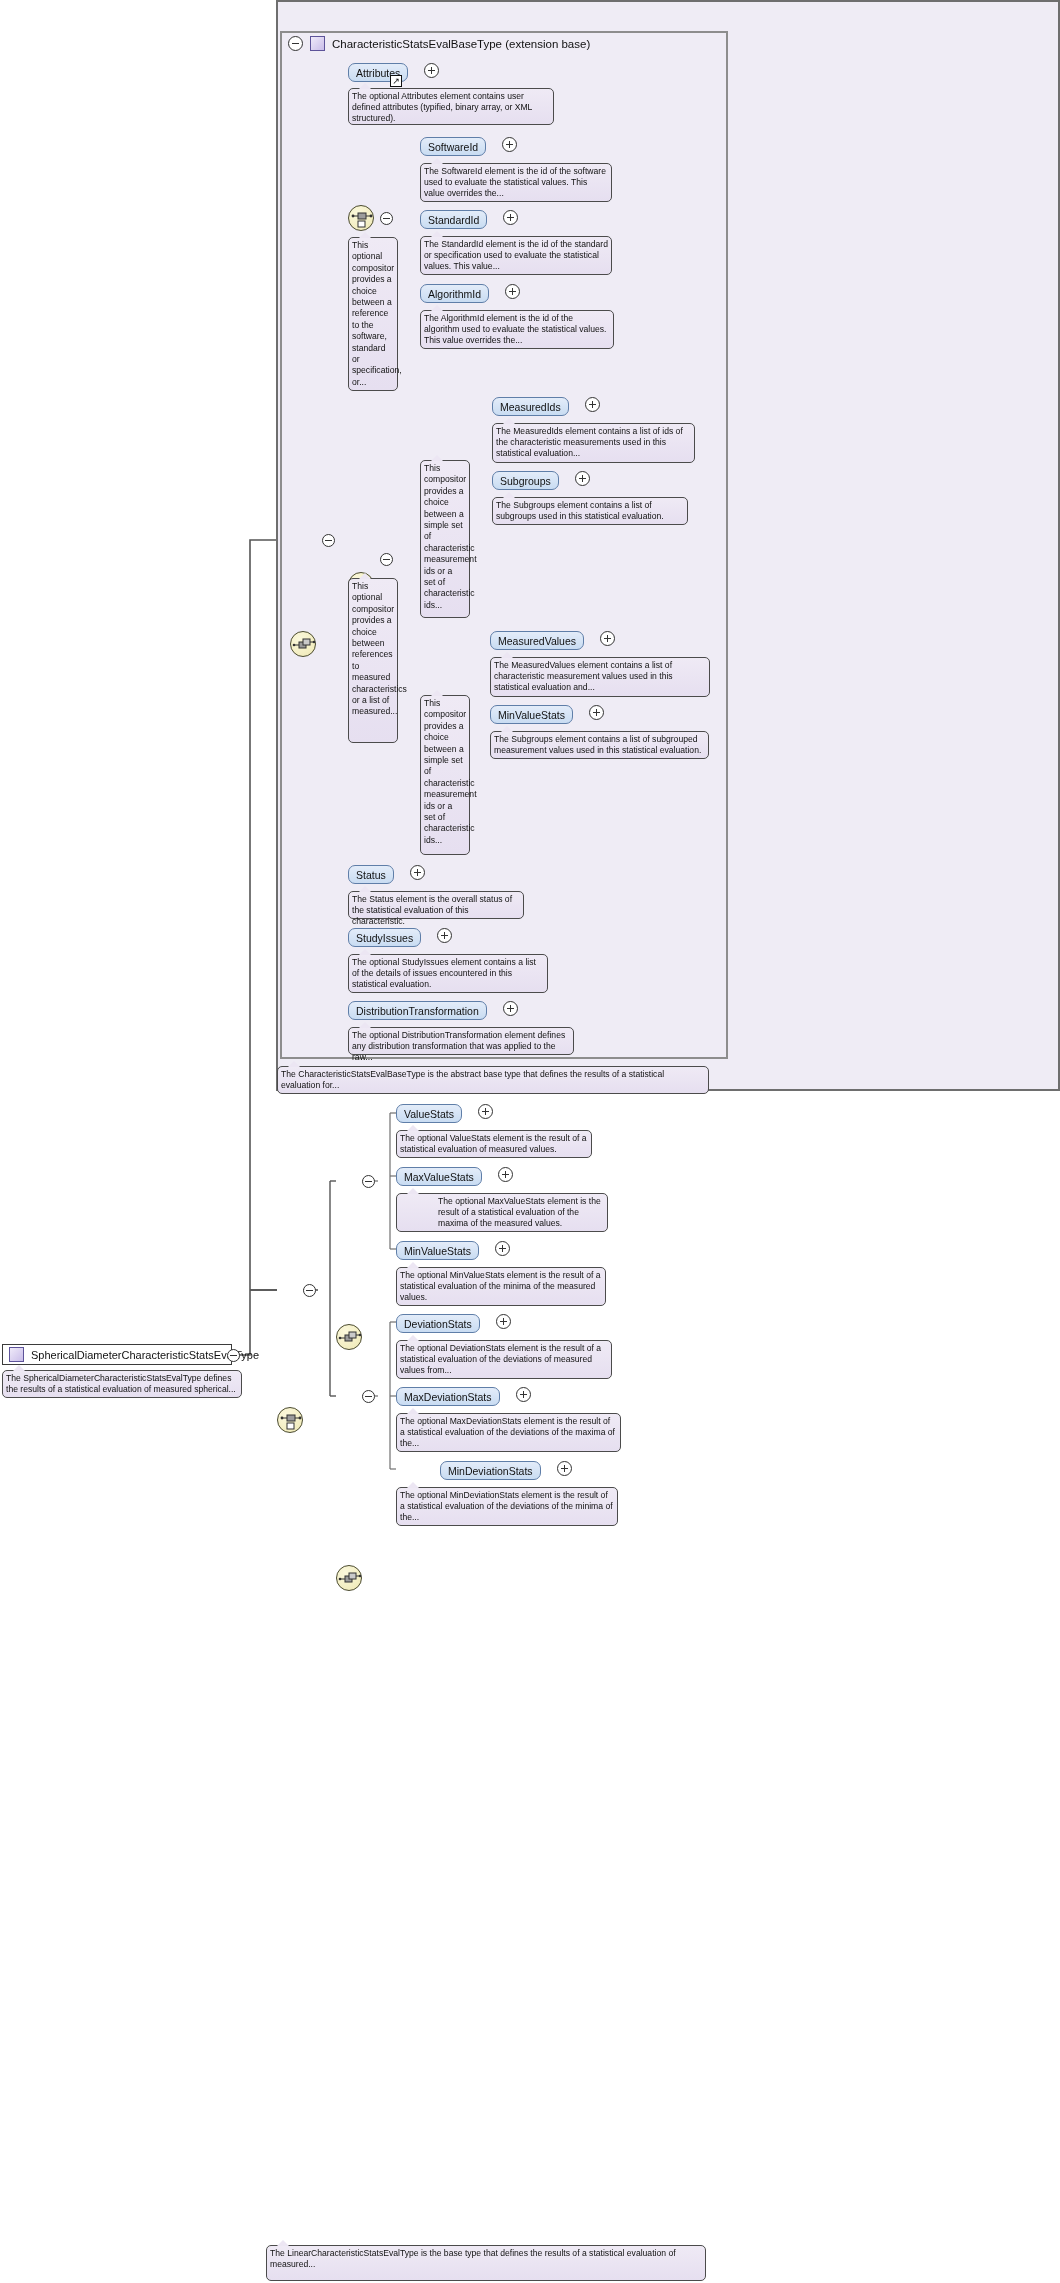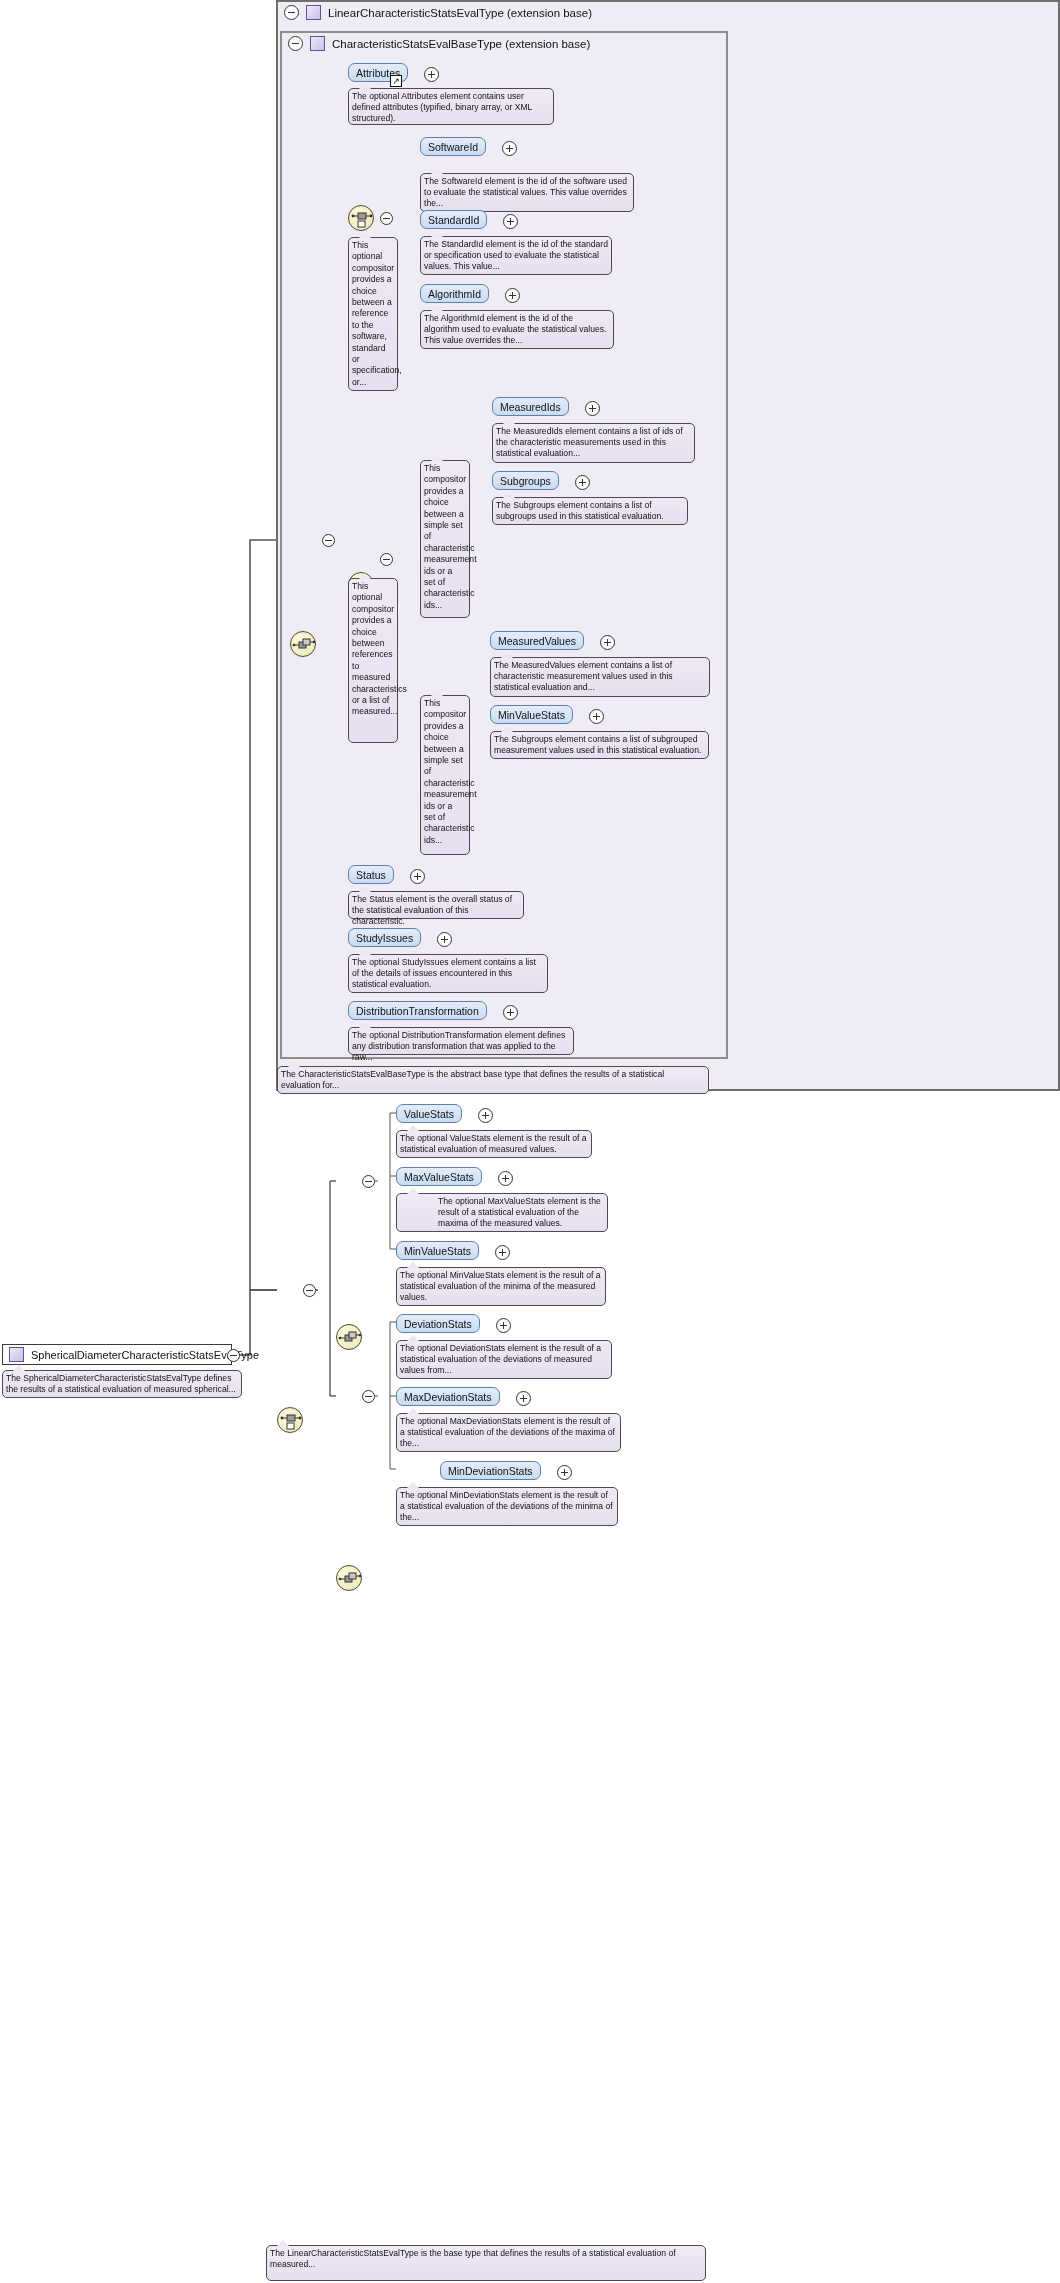--- a/index.html
+++ b/index.html
@@ -24,21 +24,21 @@
 
   .typeswatch{width:13px;height:13px;border:1px solid #5d5399;
               background:linear-gradient(135deg,#efeaf9 0%,#c9bde9 100%);flex:0 0 auto;}
   .group-title{font-size:11.5px;color:#111;white-space:nowrap;}
 
   
   .elembox{border:1px solid #5f7ea8;border-radius:7px;
            background:linear-gradient(180deg,#e3ecf9 0%,#c9dcf2 100%);
            height:17px;display:flex;align-items:center;justify-content:center;
            padding:0 7px;font-size:10.5px;color:#111;white-space:nowrap;}
-  .elemrow{display:flex;align-items:flex-end;gap:16px;}
+  .elemrow{display:flex;align-items:flex-start;gap:16px;}
 
   
   .refbadge{width:12px;height:12px;border:1.4px solid #111;background:#fff;
             display:flex;align-items:center;justify-content:center;font-size:9px;line-height:1;color:#111;}
 
   
   .annot{border:1px solid #4b4b4b;border-radius:5px;
          background:linear-gradient(180deg,#efeaf5 0%,#e6dff0 100%);
          font-size:8.6px;line-height:11.2px;color:#111;padding:2px 3px;
          box-sizing:border-box;position:absolute;}
@@ -122,25 +122,20 @@
 
     <path d="M362,1396 L378,1396" fill="none" stroke="#707070" stroke-width="1.2"></path>
     <path d="M390,1322 L390,1469" fill="none" stroke="#707070" stroke-width="1.2"></path>
     <path d="M390,1322 L396,1322" fill="none" stroke="#707070" stroke-width="1.2"></path>
     <path d="M390,1396 L396,1396" fill="none" stroke="#707070" stroke-width="1.2"></path>
     <path d="M390,1469 L396,1469" fill="none" stroke="#707070" stroke-width="1.2"></path>
   </svg>
 
   <div class="abs grouppanel" style="left:276px;top:0;width:784px;height:1091px;"></div>
 
-  <div class="abs group-head" style="left:278px;top:2px;width:700px;">
-    <span class="minus-box"></span>
-    <span class="typeswatch"></span>
-    <span class="group-title">LinearCharacteristicStatsEvalType (extension base)</span>
-  </div>
 
   <div class="abs grouppanel-inner" style="left:280px;top:31px;width:448px;height:1028px;"></div>
 
   <div class="abs group-head" style="left:282px;top:33px;width:440px;">
     <span class="minus-box"></span>
     <span class="typeswatch"></span>
     <span class="group-title">CharacteristicStatsEvalBaseType (extension base)</span>
   </div>
 
   <div class="abs elemrow" style="left:348px;top:63px;">
@@ -166,21 +161,21 @@
   <span class="abs minus-box" style="left:380px;top:212px;"></span>
   <div class="annot narrow" style="left:348px;top:237px;width:50px;height:154px;">
     <span class="tail"></span>
     <span>This optional compositor provides a choice between a reference to the software, standard or specification, or...</span>
   </div>
 
   <div class="abs elemrow" style="left:420px;top:137px;">
     <div class="elembox">SoftwareId</div>
     <span class="plus-circ"></span>
   </div>
-  <div class="annot" style="left:420px;top:173px;width:214px;height:39px;">
+  <div class="annot" style="left:420px;top:163px;width:192px;height:39px;">
     <span class="tail"></span>
     <span>The SoftwareId element is the id of the software used to evaluate the statistical values. This value overrides the...</span>
   </div>
 
   <div class="abs elemrow" style="left:420px;top:210px;">
     <div class="elembox">StandardId</div>
     <span class="plus-circ"></span>
   </div>
   <div class="annot" style="left:420px;top:236px;width:192px;height:39px;">
     <span class="tail"></span>

